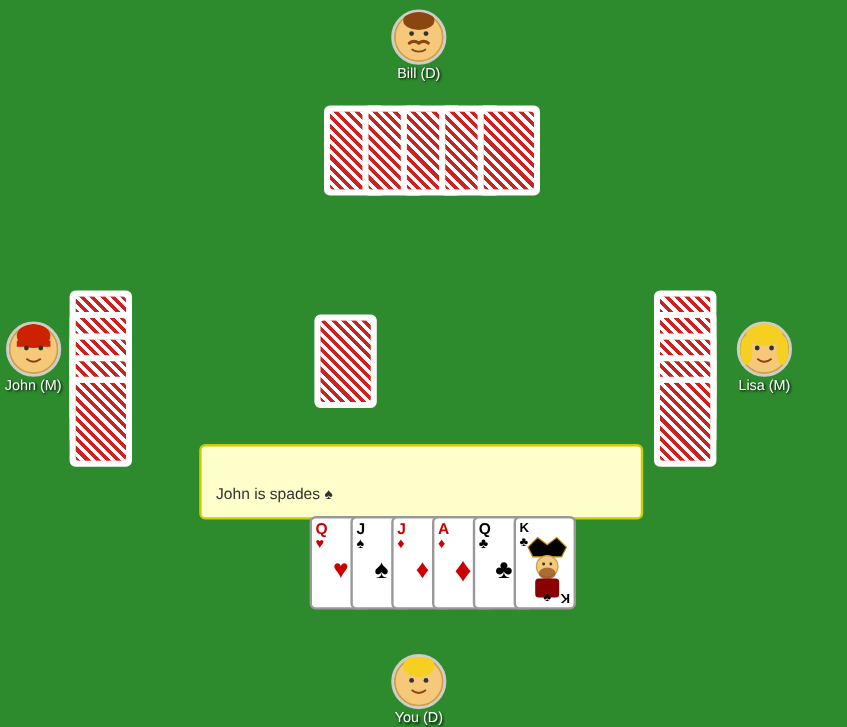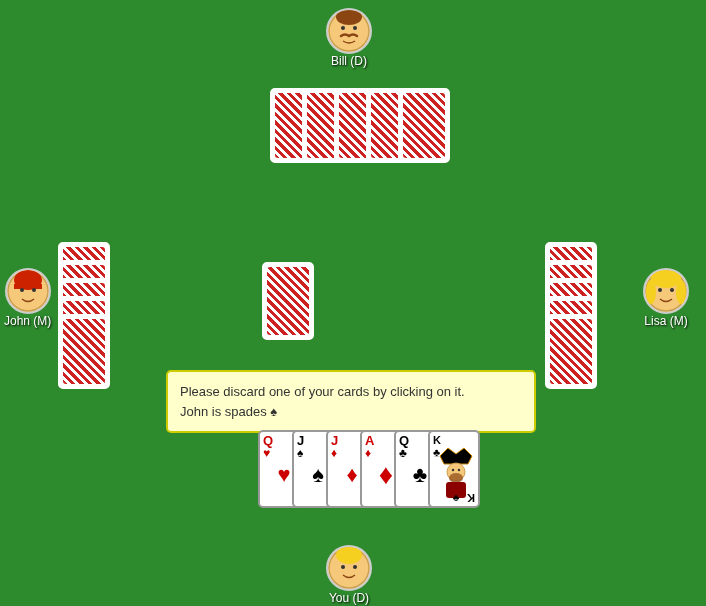--- a/index.html
+++ b/index.html
@@ -212,21 +212,21 @@
     #bill-avatar {
       top: 8px;
       left: 326px;
     }
     #john-avatar {
       top: 268px;
       left: 4px;
     }
     #lisa-avatar {
       top: 268px;
-      left: 643px;
+      left: 614px;
     }
     #you-avatar {
       top: 545px;
       left: 326px;
       justify-content: center;
     }
 
     
     .face-svg {
       width: 42px;
@@ -343,21 +343,21 @@
     </div>
   <div class="card-back" style="margin-top:-57px; margin-left:0;">
       <div class="card-back-inner"></div>
     </div>
   <div class="card-back" style="margin-top:-57px; margin-left:0;">
       <div class="card-back-inner"></div>
     </div>
 </div>
 
 <div id="message-box">
-  <span>Please discard one of your cards by clicking on it.</span><br>
+  <br>
   <span>John is spades ♠</span>
 </div>
 
 <div id="player-hand">
 
   <div class="card-face red">
     <div class="card-rank-top">Q</div>
     <div class="card-suit-top">♥</div>
     <div class="card-center">♥</div>
     <div class="card-rank-bottom">Q</div>

